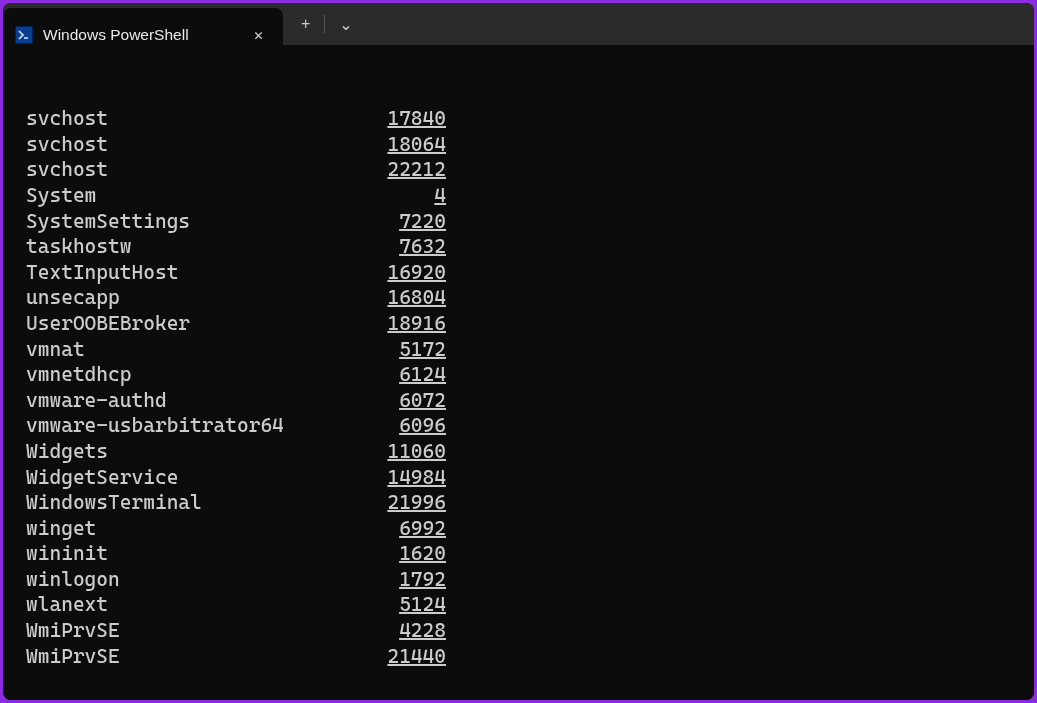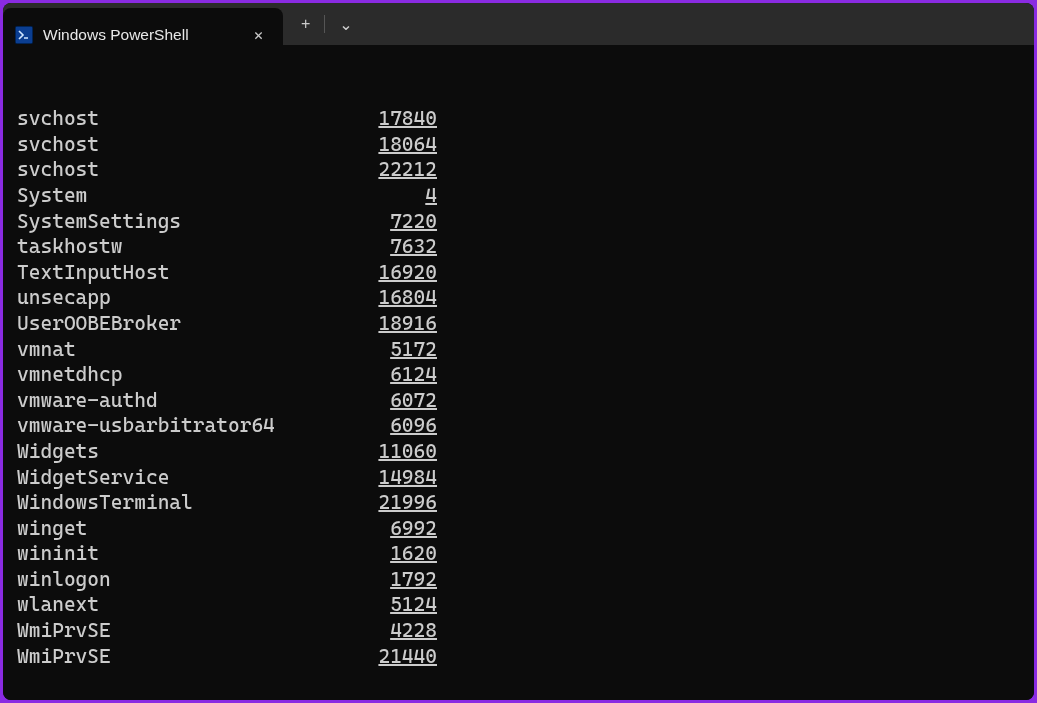--- a/index.html
+++ b/index.html
@@ -78,21 +78,21 @@
       font-family: 'Segoe UI', sans-serif;
     }
     .titlebar-divider {
       width: 1px;
       height: 18px;
       background: #555;
     }
     .terminal {
       flex: 1;
       background: #0c0c0c;
-      padding: 10px 14px;
+      padding: 10px 23px;
       color: #cccccc;
       font-size: 20px;
       line-height: 1.28;
       overflow: hidden;
       white-space: pre;
     }
     .proc-row { display: flex; }
     .proc-name { width: 335px; }
     .proc-id { width: 85px; text-align: right; text-decoration: underline; }
   </style>

